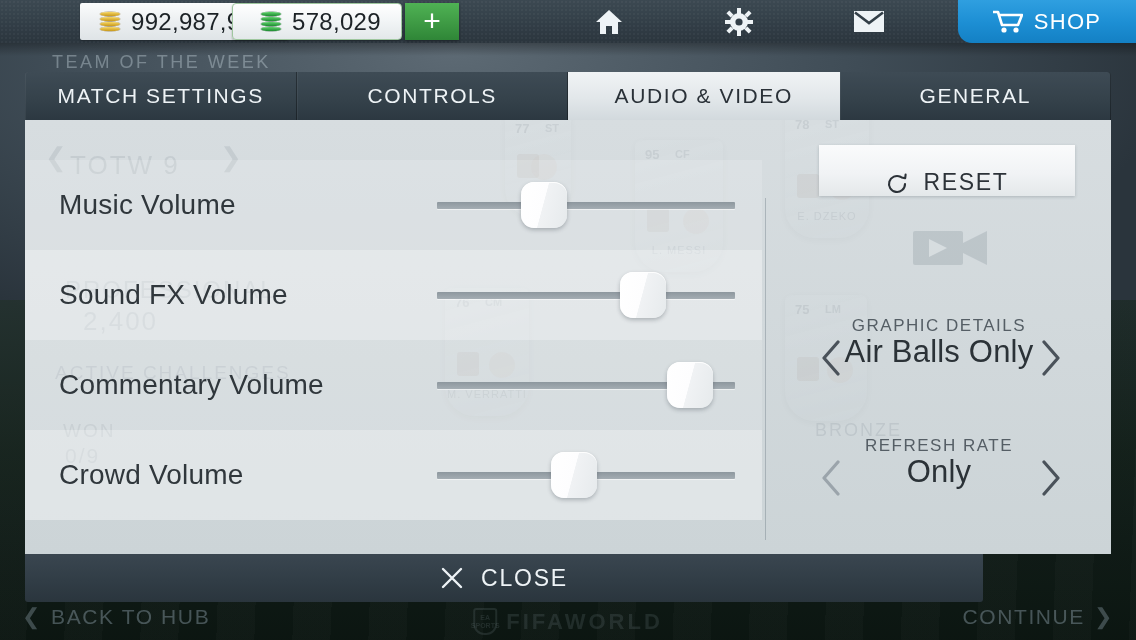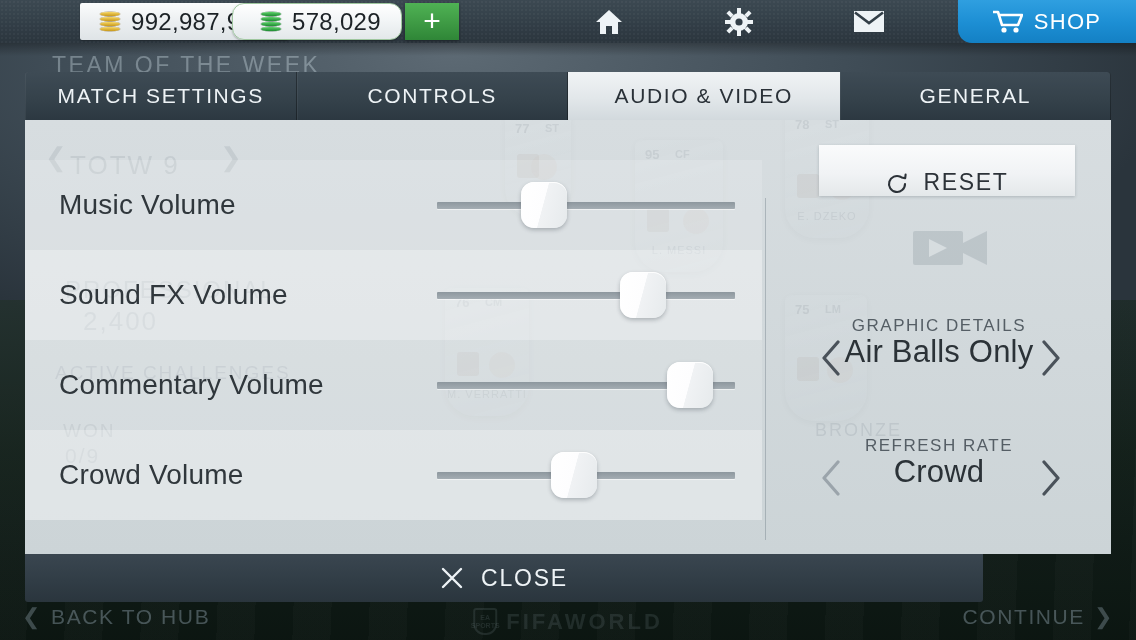--- a/index.html
+++ b/index.html
@@ -27,21 +27,21 @@
     background:repeating-linear-gradient(92deg, rgba(255,255,255,.018) 0 38px, rgba(0,0,0,.02) 38px 76px);
   }
   .bg-text {
     position:absolute;
     color:rgba(215,226,233,.30);
     letter-spacing:2.2px;
     font-weight:400;
     white-space:nowrap;
     pointer-events:none;
   }
-  #bg-totw-title { left:52px; top:52px; font-size:23px; letter-spacing:2.5px; color:rgba(200,214,223,.40); }
+  #bg-totw-title { left:52px; top:52px; font-size:18px; letter-spacing:2.5px; color:rgba(200,214,223,.40); }
   #bg-watermark {
     position:absolute; left:50%; top:608px; transform:translateX(-50%);
     display:flex; align-items:center; gap:9px;
     color:rgba(140,160,170,.16); font-size:22px; letter-spacing:3px; font-weight:700;
   }
   #bg-watermark .ea-shield {
     width:24px; height:27px; border:2px solid rgba(140,160,170,.16);
     border-radius:3px 3px 11px 11px; display:flex; align-items:center; justify-content:center;
     font-size:7px; letter-spacing:0; line-height:1.05; text-align:center; font-weight:700;
   }
@@ -89,21 +89,21 @@
   #coins-chip {
     left:80px;
     background:linear-gradient(180deg,#fbfcfc 0%,#eceff1 48%,#dfe4e7 100%);
     border-radius:2px;
     box-shadow:0 1px 2px rgba(0,0,0,.28);
   }
   #points-chip {
     left:232px;
     background:linear-gradient(180deg,#ffffff 0%,#f2f5f6 48%,#e3e8ea 100%);
     border:1px solid #9fc79f;
-    border-radius:12px;
+    border-radius:4px;
     box-shadow:0 1px 2px rgba(0,0,0,.28);
     padding-left:28px;
   }
   .currency .amount { font-size:24px; color:#1c2226; letter-spacing:.3px; }
   .coin-stack { width:20px; height:19px; position:relative; }
   .coin-stack i {
     position:absolute; left:0; width:20px; height:4px; border-radius:50%/60%;
     display:block;
   }
   .gold i { background:linear-gradient(180deg,#f7d763,#c99a1e); box-shadow:0 0 0 .5px rgba(120,85,10,.55); }
@@ -436,21 +436,21 @@
         </div>
         <div class="sel-arrow right">
           <svg width="22" height="36" viewBox="0 0 22 36">
             <path d="M4 2 L18 18 L4 34" fill="none" stroke="currentColor" stroke-width="3.2" stroke-linecap="round" stroke-linejoin="round"></path>
           </svg>
         </div>
       </div>
 
       <div class="selector" style="top:316px;">
         <div class="sel-title">REFRESH RATE</div>
-        <div class="sel-value">Crowd</div>
+        <div class="sel-value">Only</div>
         <div class="sel-arrow left dim">
           <svg width="22" height="36" viewBox="0 0 22 36">
             <path d="M18 2 L4 18 L18 34" fill="none" stroke="currentColor" stroke-width="3.2" stroke-linecap="round" stroke-linejoin="round"></path>
           </svg>
         </div>
         <div class="sel-arrow right">
           <svg width="22" height="36" viewBox="0 0 22 36">
             <path d="M4 2 L18 18 L4 34" fill="none" stroke="currentColor" stroke-width="3.2" stroke-linecap="round" stroke-linejoin="round"></path>
           </svg>
         </div>

